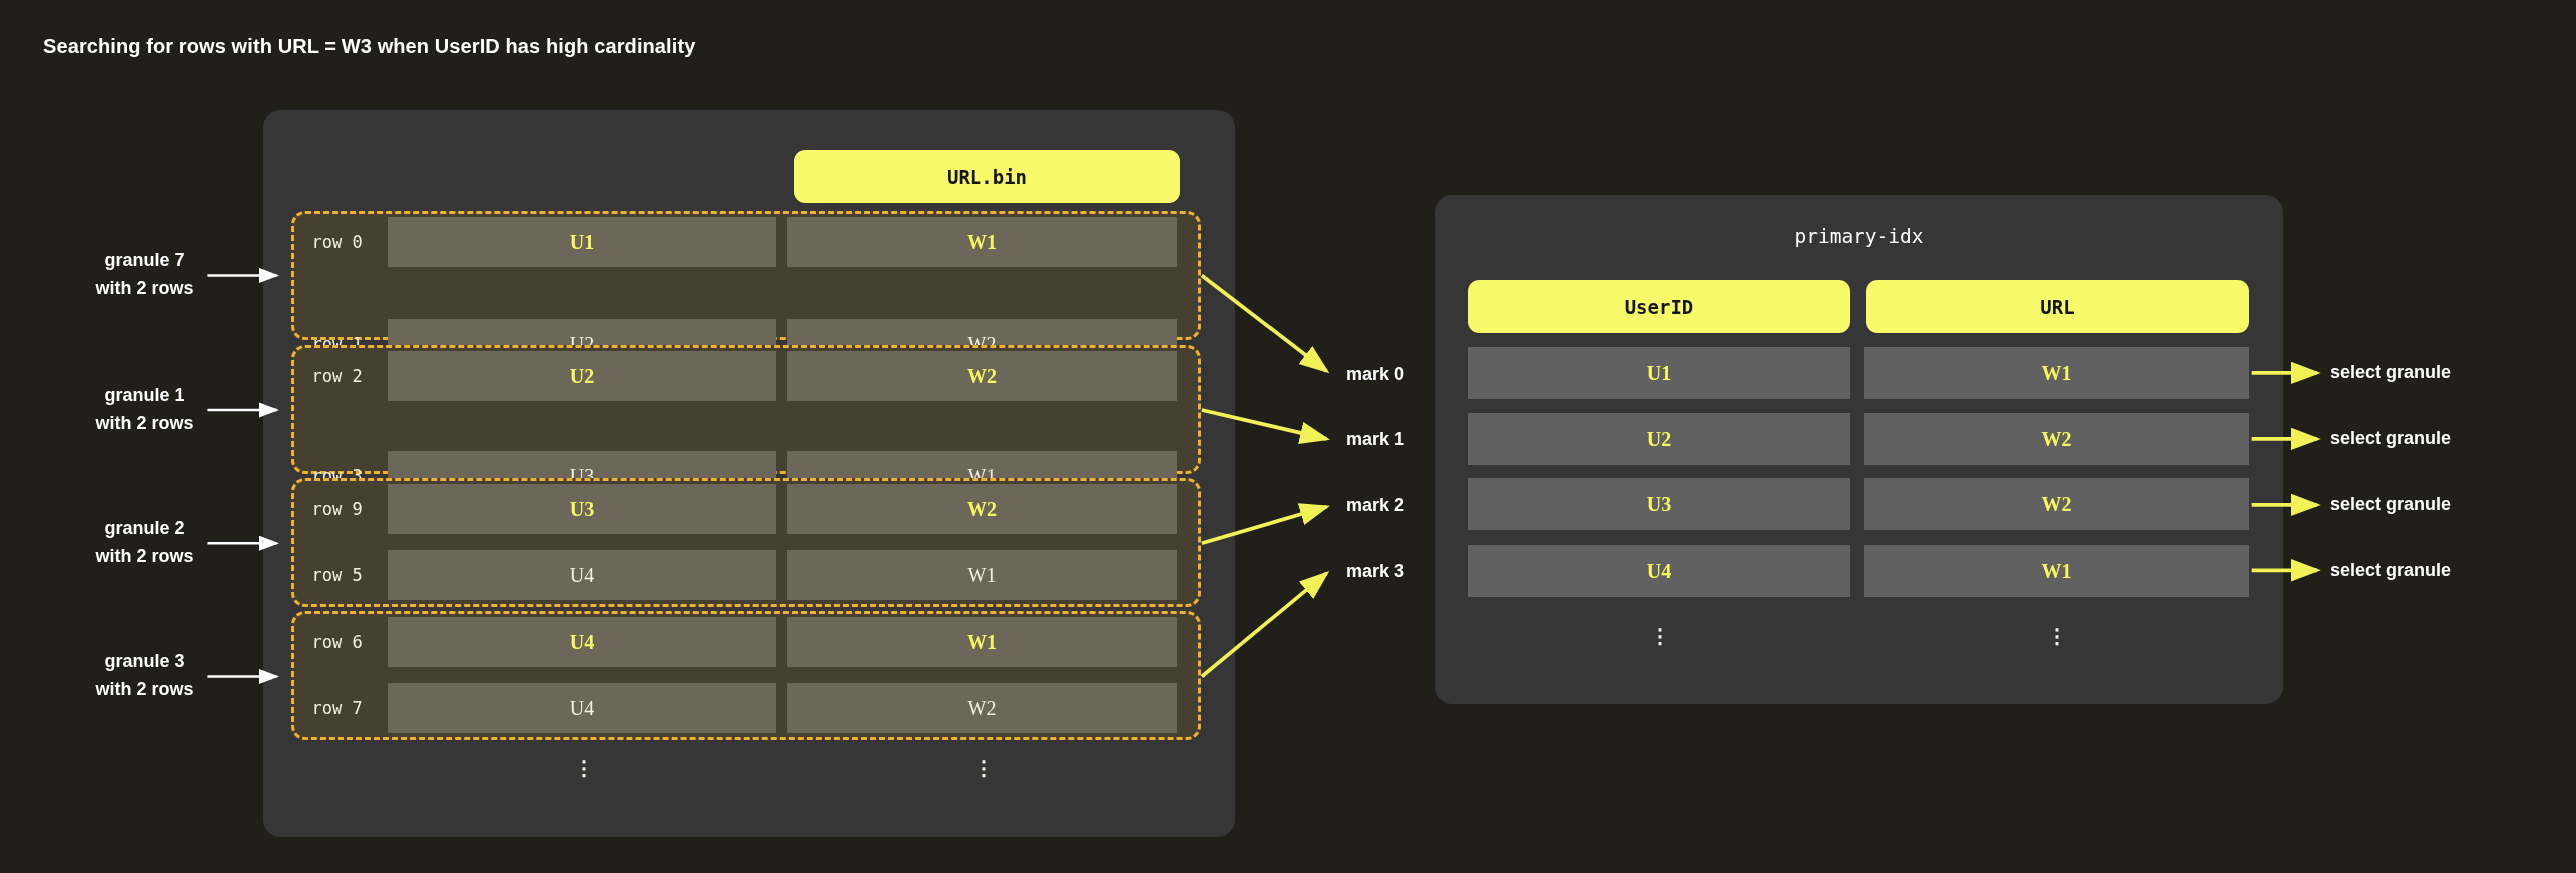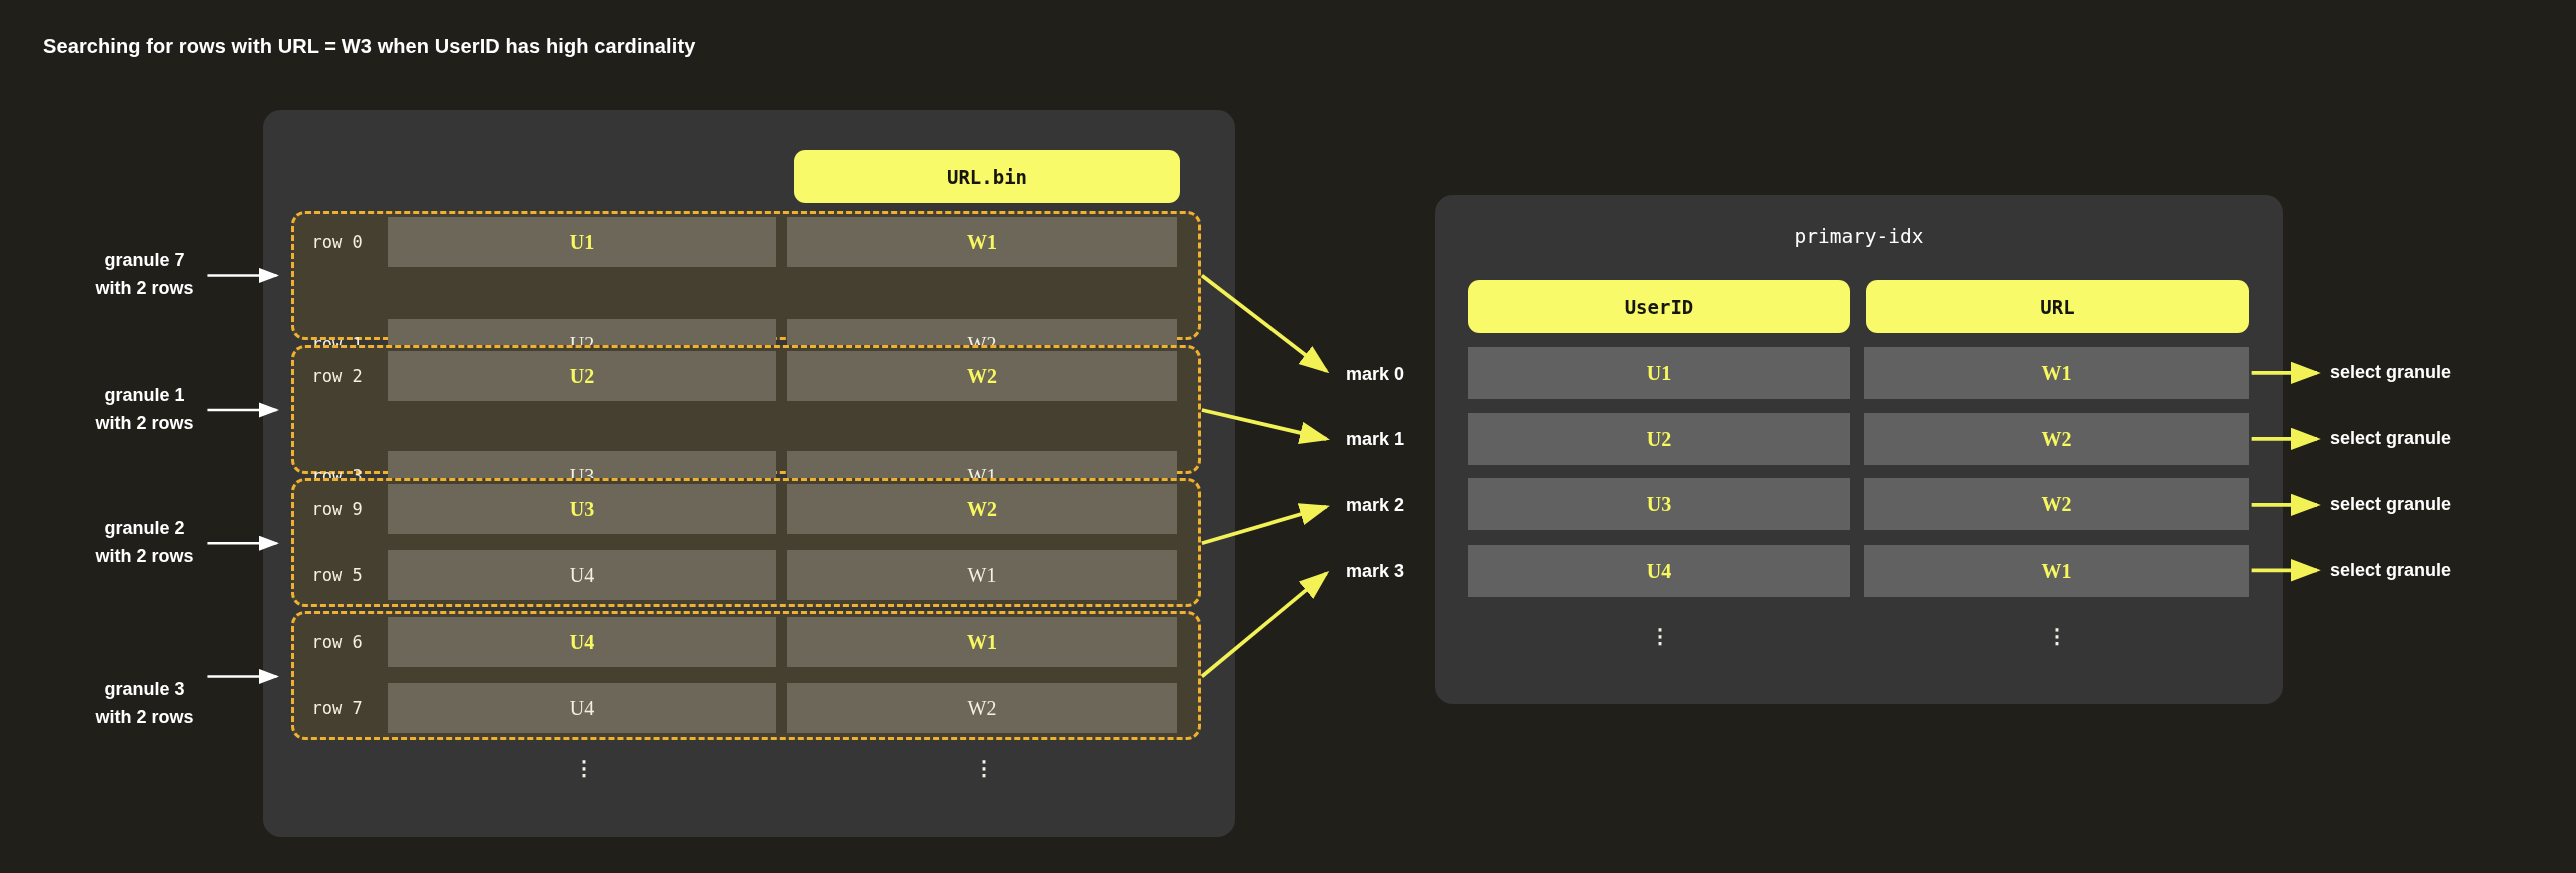--- a/index.html
+++ b/index.html
@@ -141,21 +141,21 @@
     <div>with 2 rows</div>
   </div>
   <div class="granule-label" style="top:381px;">
     <div>granule 1</div>
     <div>with 2 rows</div>
   </div>
   <div class="granule-label" style="top:514px;">
     <div>granule 2</div>
     <div>with 2 rows</div>
   </div>
-  <div class="granule-label" style="top:647px;margin-top:28px;">
+  <div class="granule-label" style="top:647px;">
     <div>granule 3</div>
     <div>with 2 rows</div>
   </div>
 
   <div class="mark-label" style="top:362px;">mark 0</div>
   <div class="mark-label" style="top:427px;">mark 1</div>
   <div class="mark-label" style="top:493px;">mark 2</div>
   <div class="mark-label" style="top:559px;">mark 3</div>
 
   <div class="panel panel-right">

